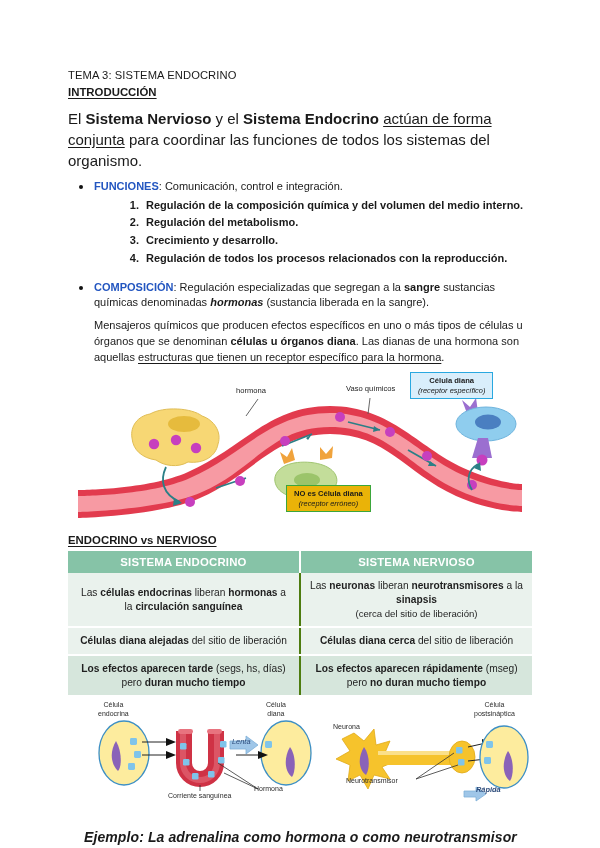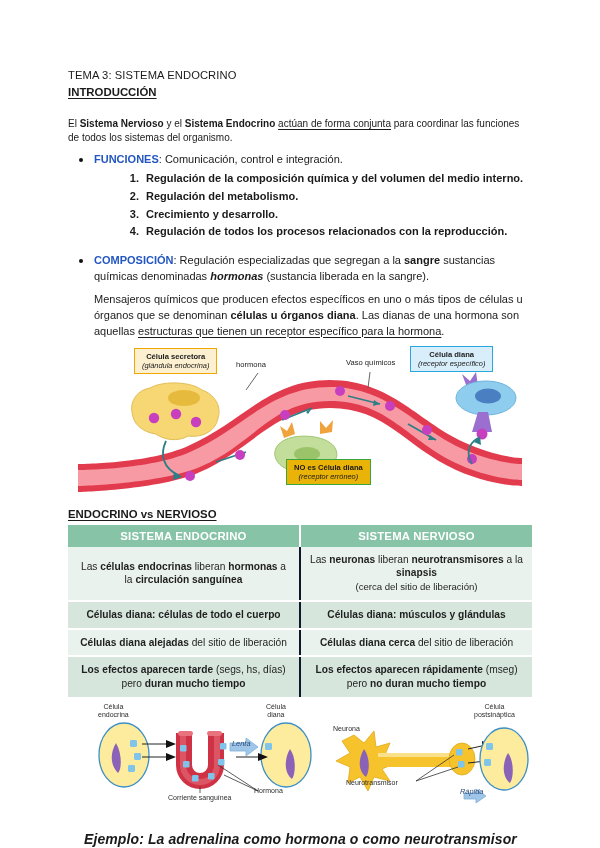--- a/index.html
+++ b/index.html
@@ -20,21 +20,21 @@
   
   .doc-title{
     font-size:11.2px;font-weight:400;letter-spacing:.1px;
     margin:0 0 3px 0;line-height:1.25;
   }
   .section-head{
     font-size:11.4px;font-weight:700;text-decoration:underline;
     text-underline-offset:2px;margin:0 0 3px 0;line-height:1.3;
   }
   .para{
-    font-size:10px;line-height:1.42;margin:17px 0 2px 0;
+    font-size:15px;line-height:1.42;margin:8px 0 2px 0;
   }
   .b{font-weight:700;}
   .u{text-decoration:underline;text-underline-offset:2px;}
   .bi{font-weight:700;font-style:italic;}
   .blue{color:#2356c0;font-weight:700;}
 
   ul.bullets{list-style:none;margin:7px 0 0 0;padding:0;}
   ul.bullets>li{
     position:relative;padding-left:26px;font-size:11px;line-height:1.45;
     margin-bottom:2px;
@@ -81,21 +81,21 @@
   }
   table.cmp th{
     background:#86c3a7;color:#ffffff;font-weight:700;font-size:11.4px;
     padding:5px 4px;text-align:center;letter-spacing:.2px;
     border-right:2px solid #ffffff;
   }
   table.cmp th:last-child{border-right:none;}
   table.cmp td{
     padding:6px 8px;text-align:center;vertical-align:middle;
     line-height:1.34;color:#1f1f1f;
-    border-right:2px solid #0f172a;border-bottom:2px solid #ffffff;
+    border-right:2px solid #4d7c0f;border-bottom:2px solid #ffffff;
   }
   table.cmp td:last-child{border-right:none;}
   tr.r-light td{background:#eaf2ed;}
   tr.r-dark td{background:#d6e6dc;}
   td .sm{font-size:9.6px;}
 
   
   .figure2{position:relative;width:464px;height:112px;margin-top:4px;}
   .f2-label{position:absolute;font-size:7px;color:#2b2b2b;text-align:center;
             line-height:1.2;white-space:nowrap;}
@@ -190,24 +190,20 @@
         <circle cx="414" cy="88" r="5.5" fill="#c73fbe"></circle>
       </g>
 
       <path d="M404,118 C398,108 400,98 410,92" stroke="#2b7f86" stroke-width="1.8" fill="none"></path>
       <path d="M406,96 L412,90 L413,99 Z" fill="#2b7f86"></path>
 
       <path d="M190,27 L178,44" stroke="#555" stroke-width="0.9" fill="none"></path>
       <path d="M302,26 L300,42" stroke="#555" stroke-width="0.9" fill="none"></path>
     </svg>
 
-    <div class="fig-box box-secretora">
-      <span class="l1">Célula secretora</span>
-      <span class="l2">(glándula endocrina)</span>
-    </div>
 
     <div class="fig-box box-diana">
       <span class="l1">Célula diana</span>
       <span class="l2">(receptor específico)</span>
     </div>
 
     <div class="fig-box box-noes">
       <span class="l1">NO es Célula diana</span>
       <span class="l2">(receptor erróneo)</span>
     </div>
@@ -223,24 +219,20 @@
       <tr>
         <th>SISTEMA ENDOCRINO</th>
         <th>SISTEMA NERVIOSO</th>
       </tr>
     </thead>
     <tbody>
       <tr class="r-light">
         <td><span>Las </span><span class="b">células endocrinas</span><span> liberan </span><span class="b">hormonas</span><span> a la </span><span class="b">circulación sanguínea</span></td>
         <td><span>Las </span><span class="b">neuronas</span><span> liberan </span><span class="b">neurotransmisores</span><span> a la </span><span class="b">sinapsis</span><br><span class="sm">(cerca del sitio de liberación)</span></td>
       </tr>
-      <tr class="r-dark">
-        <td><span class="b">Células diana: células de todo el cuerpo</span></td>
-        <td><span class="b">Células diana: músculos y glándulas</span></td>
-      </tr>
       <tr class="r-light">
         <td><span class="b">Células diana alejadas</span><span> del sitio de liberación</span></td>
         <td><span class="b">Células diana cerca</span><span> del sitio de liberación</span></td>
       </tr>
       <tr class="r-dark">
         <td><span class="b">Los efectos aparecen tarde</span><span> (segs, hs, días) pero </span><span class="b">duran mucho tiempo</span></td>
         <td><span class="b">Los efectos aparecen rápidamente</span><span> (mseg) pero </span><span class="b">no duran mucho tiempo</span></td>
       </tr>
     </tbody>
   </table>
@@ -336,20 +328,20 @@
       </g>
     </svg>
 
     <div class="f2-label" style="left:30px;top:0px;">Célula<br>endocrina</div>
     <div class="f2-label" style="left:198px;top:0px;">Célula<br>diana</div>
     <div class="f2-arrowlbl" style="left:164px;top:36px;">Lenta</div>
     <div class="f2-label" style="left:186px;top:84px;">Hormona</div>
     <div class="f2-label" style="left:100px;top:91px;">Corriente sanguínea</div>
     <div class="f2-label" style="left:265px;top:22px;">Neurona</div>
     <div class="f2-label" style="left:278px;top:76px;">Neurotransmisor</div>
-    <div class="f2-arrowlbl" style="left:392px;top:84px;">Rápida</div>
+    <div class="f2-arrowlbl" style="left:408px;top:84px;font-weight:bold;">Rápida</div>
     <div class="f2-label" style="left:406px;top:0px;">Célula<br>postsináptica</div>
   </div>
 
   <div class="caption">Ejemplo: La adrenalina como hormona o como neurotransmisor</div>
 
 </div>
 </div>
 
 </body></html>

